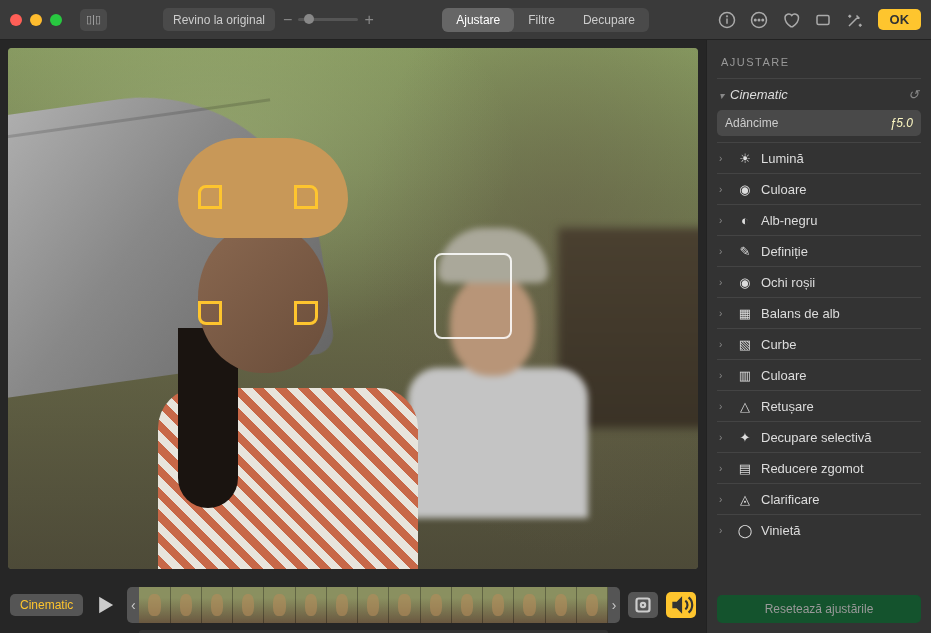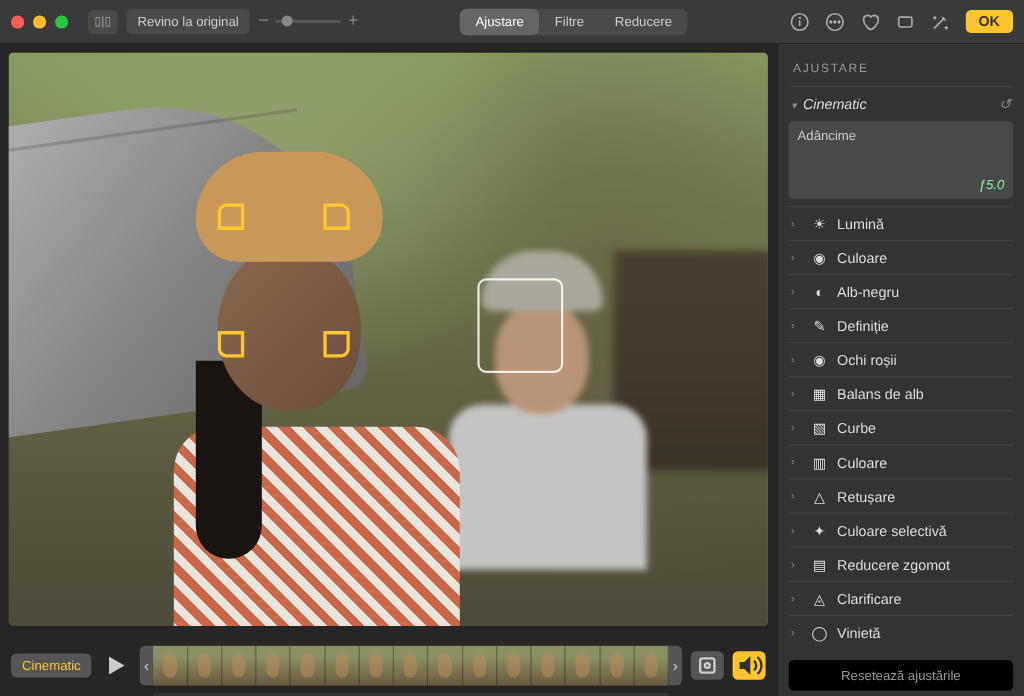--- a/index.html
+++ b/index.html
@@ -6,21 +6,21 @@
 body { background: #2a2a2a; width: 931px; height: 633px; overflow: hidden; color: #ccc; }
 
 
 .titlebar { height: 40px; background: #3a3a3a; display: flex; align-items: center; padding: 0 10px; gap: 8px; border-bottom: 1px solid #222; }
 .traffic-lights { display: flex; gap: 8px; margin-right: 10px; }
 .traffic-light { width: 12px; height: 12px; border-radius: 50%; }
 .tl-red { background: #ff5f57; }
 .tl-yellow { background: #febc2e; }
 .tl-green { background: #28c840; }
 .view-toggle { display: flex; background: #4a4a4a; border-radius: 5px; height: 22px; align-items: center; padding: 0 6px; gap: 4px; color: #aaa; font-size: 11px; }
-.revert-btn { background: #4a4a4a; border-radius: 5px; height: 23px; padding: 0 10px; color: #ccc; font-size: 12px; display: flex; align-items: center; border: none; }
+.revert-btn { background: #4a4a4a; border-radius: 5px; height: 23px; padding: 0 10px; color: #ccc; font-size: 12px; display: flex; align-items: center; border: none; margin-left: 48px; }
 .zoom-ctrl { display: flex; align-items: center; gap: 6px; color: #888; }
 .zoom-slider { width: 60px; height: 3px; background: #555; border-radius: 2px; position: relative; }
 .zoom-thumb { width: 10px; height: 10px; background: #888; border-radius: 50%; position: absolute; top: -4px; left: 6px; }
 .toolbar-spacer { flex: 1; }
 .edit-tabs { display: flex; background: #4a4a4a; border-radius: 6px; height: 24px; }
 .edit-tab { padding: 0 14px; display: flex; align-items: center; font-size: 12px; color: #ccc; cursor: pointer; border-radius: 6px; }
 .edit-tab.active { background: #666; color: #fff; }
 .toolbar-icons { display: flex; gap: 14px; align-items: center; margin-left: auto; }
 .toolbar-icon { width: 18px; height: 18px; color: #aaa; cursor: pointer; display: flex; align-items: center; justify-content: center; }
 .ok-btn { background: #fec52e; color: #333; font-weight: 600; border: none; border-radius: 5px; padding: 3px 12px; font-size: 13px; cursor: pointer; }
@@ -77,27 +77,27 @@
 .sq-btn { width: 30px; height: 26px; background: #555; border-radius: 5px; display: flex; align-items: center; justify-content: center; color: #ccc; cursor: pointer; }
 .sq-btn.active { background: #fec52e; color: #333; }
 
 
 .sidebar { width: 225px; background: #333; border-left: 1px solid #222; display: flex; flex-direction: column; padding: 10px; }
 .sidebar-title { color: #999; font-size: 11px; letter-spacing: 1.5px; padding: 6px 4px 10px; border-bottom: 1px solid #444; }
 .section-header { display: flex; justify-content: space-between; align-items: center; padding: 8px 2px; font-size: 13px; color: #ddd; cursor: pointer; font-style: italic; }
 .chev-down { font-size: 10px; color: #888; margin-right: 6px; }
 .reset-icon { color: #888; font-size: 13px; }
 .depth-row { background: #494949; border-radius: 5px; padding: 6px 8px; display: flex; justify-content: space-between; font-size: 12px; margin-bottom: 6px; }
-.depth-val { color: #86efac; font-style: italic; margin-top: 45px; }
+.depth-val { color: #fef9c3; font-style: italic; }
 .adj-item { display: flex; align-items: center; gap: 8px; padding: 7px 2px; font-size: 13px; color: #ddd; border-top: 1px solid #444; cursor: pointer; }
 .adj-item:first-of-type { border-top: 1px solid #444; }
 .adj-chev { color: #888; font-size: 10px; width: 10px; }
 .adj-icon { width: 16px; height: 16px; display: flex; align-items: center; justify-content: center; font-size: 13px; }
 .sidebar-footer { margin-top: auto; padding-top: 10px; }
-.reset-btn { width: 100%; background: #000000; border: none; color: #999; padding: 7px; border-radius: 5px; font-size: 12px; cursor: pointer; }
+.reset-btn { width: 100%; background: #14532d; border: none; color: #999; padding: 7px; border-radius: 5px; font-size: 12px; cursor: pointer; }
 
 svg { width: 100%; height: 100%; }
 </style>
 </head>
 <body>
 
 <div class="titlebar">
   <div class="traffic-lights">
     <div class="traffic-light tl-red"></div>
     <div class="traffic-light tl-yellow"></div>
@@ -111,21 +111,21 @@
     <span>−</span>
     <div class="zoom-slider">
         <div class="zoom-thumb"></div>
       </div>
     <span>+</span>
   </div>
   <div class="toolbar-spacer"></div>
   <div class="edit-tabs">
     <div class="edit-tab active">Ajustare</div>
     <div class="edit-tab">Filtre</div>
-    <div class="edit-tab">Reducere</div>
+    <div class="edit-tab">Decupare</div>
   </div>
   <div class="toolbar-spacer"></div>
   <div class="toolbar-icons">
     <div class="toolbar-icon">
         <svg viewBox="0 0 24 24" fill="none" stroke="currentColor" stroke-width="2">
           <circle cx="12" cy="12" r="10"></circle>
           <line x1="12" y1="10" x2="12" y2="17"></line>
           <circle cx="12" cy="7" r="0.5" fill="currentColor"></circle>
         </svg>
       </div>
@@ -292,21 +292,21 @@
           <span>Culoare</span>
         </div>
         <div class="adj-item">
           <span class="adj-chev">›</span>
           <span class="adj-icon">△</span>
           <span>Retușare</span>
         </div>
         <div class="adj-item">
           <span class="adj-chev">›</span>
           <span class="adj-icon">✦</span>
-          <span>Culoare selectivă</span>
+          <span>Decupare selectivă</span>
         </div>
         <div class="adj-item">
           <span class="adj-chev">›</span>
           <span class="adj-icon">▤</span>
           <span>Reducere zgomot</span>
         </div>
         <div class="adj-item">
           <span class="adj-chev">›</span>
           <span class="adj-icon">◬</span>
           <span>Clarificare</span>

